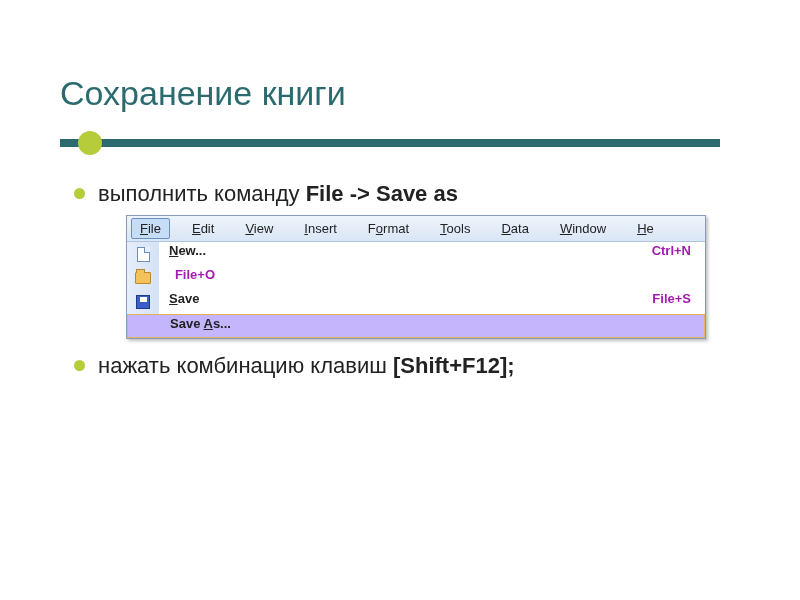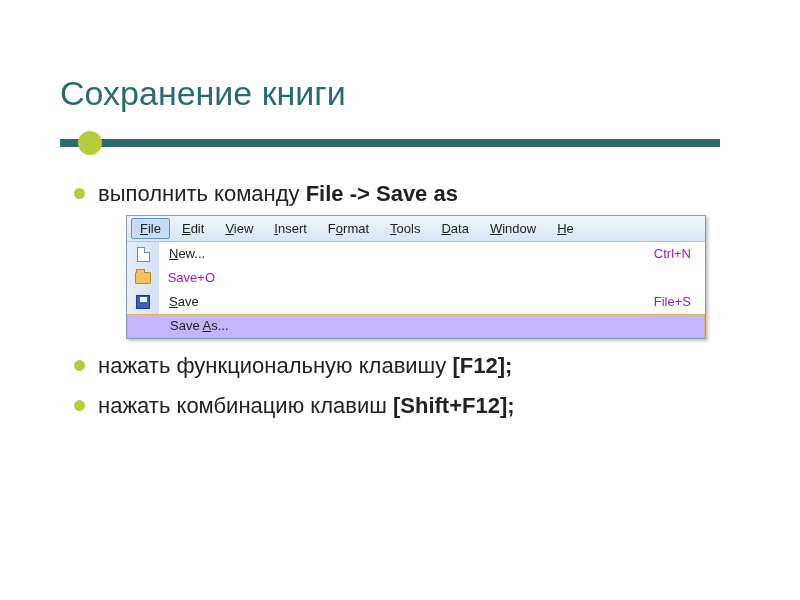--- a/index.html
+++ b/index.html
@@ -75,43 +75,44 @@
     font-size: 13px;
     background: #fff;
     box-shadow: 2px 2px 3px rgba(0,0,0,0.25);
   }
   .menubar {
     display: flex;
     align-items: center;
     background: linear-gradient(#eef4fb, #d9e6f6);
     border-bottom: 1px solid #b0c4de;
     padding: 2px 4px;
-    gap: 3px;
+    gap: 13px;
   }
   .menubar-item {
     padding: 2px 9px;
     color: #222;
     border-radius: 2px;
   }
   .menubar-item.active {
     background: #c7dcf7;
     border: 1px solid #6a8fc1;
     padding: 1px 8px;
   }
   .mnemonic { text-decoration: underline; }
   .dropdown {
     display: flex;
     flex-direction: column;
     background: #fff;
   }
   .dd-row {
     display: flex;
-    align-items: center;
+    align-items: flex-start;
     height: 24px;
     position: relative;
+    font-weight: bold;
   }
   .dd-row.hover {
     background: #c4b5fd;
     border: 1px solid #e0b45e;
     height: 24px;
   }
   .icon-col {
     width: 32px;
     height: 100%;
     background: linear-gradient(to right, #e6eefb, #d5e2f5);
@@ -211,38 +212,35 @@
             <div class="icon-col">
                 <span class="ic-new"></span>
               </div>
             <div class="label-col"><span class="mnemonic">N</span><span>ew...</span></div>
             <div class="shortcut-col">Ctrl+N</div>
           </div>
           <div class="dd-row">
             <div class="icon-col">
                 <span class="ic-open"></span>
               </div>
-            <div class="shortcut-col">Save+O</div>
+            <div class="shortcut-col">File+O</div>
           </div>
           <div class="dd-row">
             <div class="icon-col">
                 <span class="ic-save"></span>
               </div>
             <div class="label-col"><span class="mnemonic">S</span><span>ave</span></div>
             <div class="shortcut-col">File+S</div>
           </div>
           <div class="dd-row hover">
             <div class="icon-col"></div>
             <div class="label-col"><span>Save </span><span class="mnemonic">A</span><span>s...</span></div>
             <div class="shortcut-col"></div>
           </div>
         </div>
       </div>
     </li>
 
     <li>
-      <span>нажать функциональную клавишу </span><span class="bold">[F12];</span>
-    </li>
-    <li>
       <span>нажать комбинацию клавиш </span><span class="bold">[Shift+F12];</span>
     </li>
   </ul>
 </div>
 
 </body></html>

